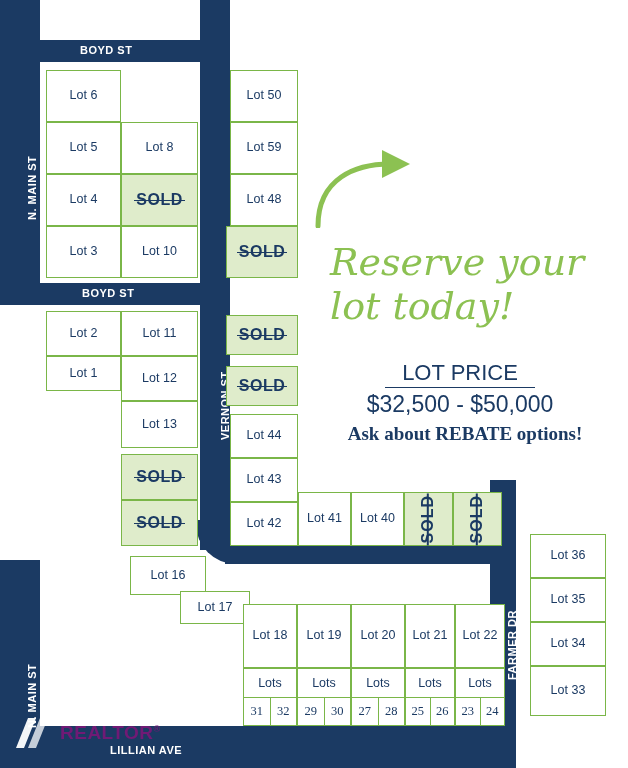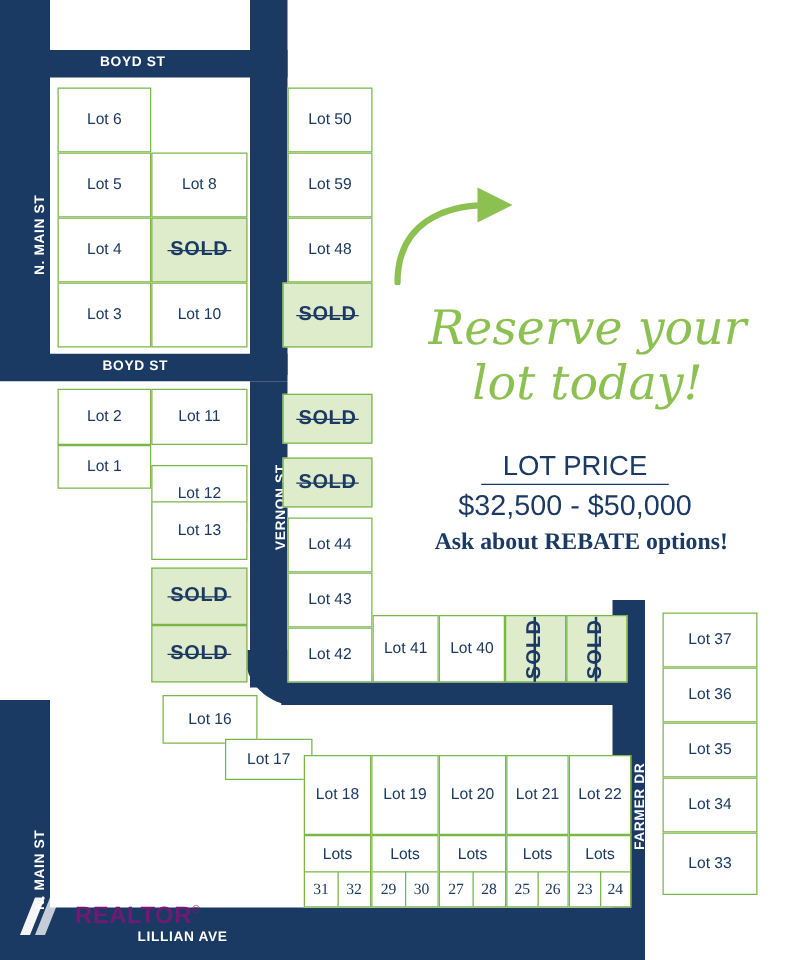--- a/index.html
+++ b/index.html
@@ -66,21 +66,21 @@
   .lotpair .bot .half{
     flex:1;display:flex;align-items:center;justify-content:center;
     border-top:1.2px solid #7ab648;
     font-family:Liberation Serif, serif;
   }
   .lotpair .bot .half + .half{border-left:1.2px solid #7ab648;}
 
   
   .promo-script{
     position:absolute;color:#8cc152;font-family:"DejaVu Serif", serif;
-    font-size:38px;font-style:italic;line-height:1.05;text-align:center;
+    font-size:38px;font-style:italic;line-height:1.05;text-align:left;
     white-space:nowrap;
   }
   .promo-price-label{
     position:absolute;color:#1b3a63;font-size:22px;text-align:center;
     border-bottom:1.5px solid #1b3a63;padding-bottom:1px;white-space:nowrap;
   }
   .promo-price{
     position:absolute;color:#1b3a63;font-size:23px;text-align:center;white-space:nowrap;
   }
   .promo-rebate{
@@ -139,21 +139,21 @@
   <div class="lot" style="left:230px;top:70px;width:68px;height:52px;">Lot 50</div>
   <div class="lot" style="left:230px;top:122px;width:68px;height:52px;">Lot 59</div>
   <div class="lot" style="left:230px;top:174px;width:68px;height:52px;">Lot 48</div>
   <div class="lot sold" style="left:226px;top:226px;width:72px;height:52px;">
     <span class="sold-text">SOLD</span>
   </div>
 
   <div class="lot" style="left:46px;top:311px;width:75px;height:45px;">Lot 2</div>
   <div class="lot" style="left:121px;top:311px;width:77px;height:45px;">Lot 11</div>
   <div class="lot" style="left:46px;top:356px;width:75px;height:35px;">Lot 1</div>
-  <div class="lot" style="left:121px;top:356px;width:77px;height:45px;margin-top:16px;">Lot 12</div>
+  <div class="lot" style="left:121px;top:356px;width:77px;height:45px;">Lot 12</div>
   <div class="lot" style="left:121px;top:401px;width:77px;height:47px;">Lot 13</div>
   <div class="lot sold" style="left:121px;top:454px;width:77px;height:46px;">
     <span class="sold-text">SOLD</span>
   </div>
   <div class="lot sold" style="left:121px;top:500px;width:77px;height:46px;">
     <span class="sold-text">SOLD</span>
   </div>
   <div class="lot" style="left:130px;top:556px;width:76px;height:39px;">Lot 16</div>
   <div class="lot" style="left:180px;top:591px;width:70px;height:33px;">Lot 17</div>
 
@@ -211,21 +211,20 @@
     </div>
   </div>
   <div class="lotpair" style="left:455px;top:668px;width:50px;height:58px;">
     <div class="top">Lots</div>
     <div class="bot">
       <div class="half">23</div>
       <div class="half">24</div>
     </div>
   </div>
 
-  <div class="lot" style="left:530px;top:490px;width:76px;height:44px;">Lot 37</div>
   <div class="lot" style="left:530px;top:534px;width:76px;height:44px;">Lot 36</div>
   <div class="lot" style="left:530px;top:578px;width:76px;height:44px;">Lot 35</div>
   <div class="lot" style="left:530px;top:622px;width:76px;height:44px;">Lot 34</div>
   <div class="lot" style="left:530px;top:666px;width:76px;height:50px;">Lot 33</div>
 
   <div class="arrow-wrap">
     <svg width="110" height="80" viewBox="0 0 110 80">
       <path d="M6,78 C6,30 44,16 78,16" stroke="#8cc152" stroke-width="5" fill="none" stroke-linecap="round"></path>
       <polygon points="70,2 98,16 70,30" fill="#8cc152"></polygon>
     </svg>

